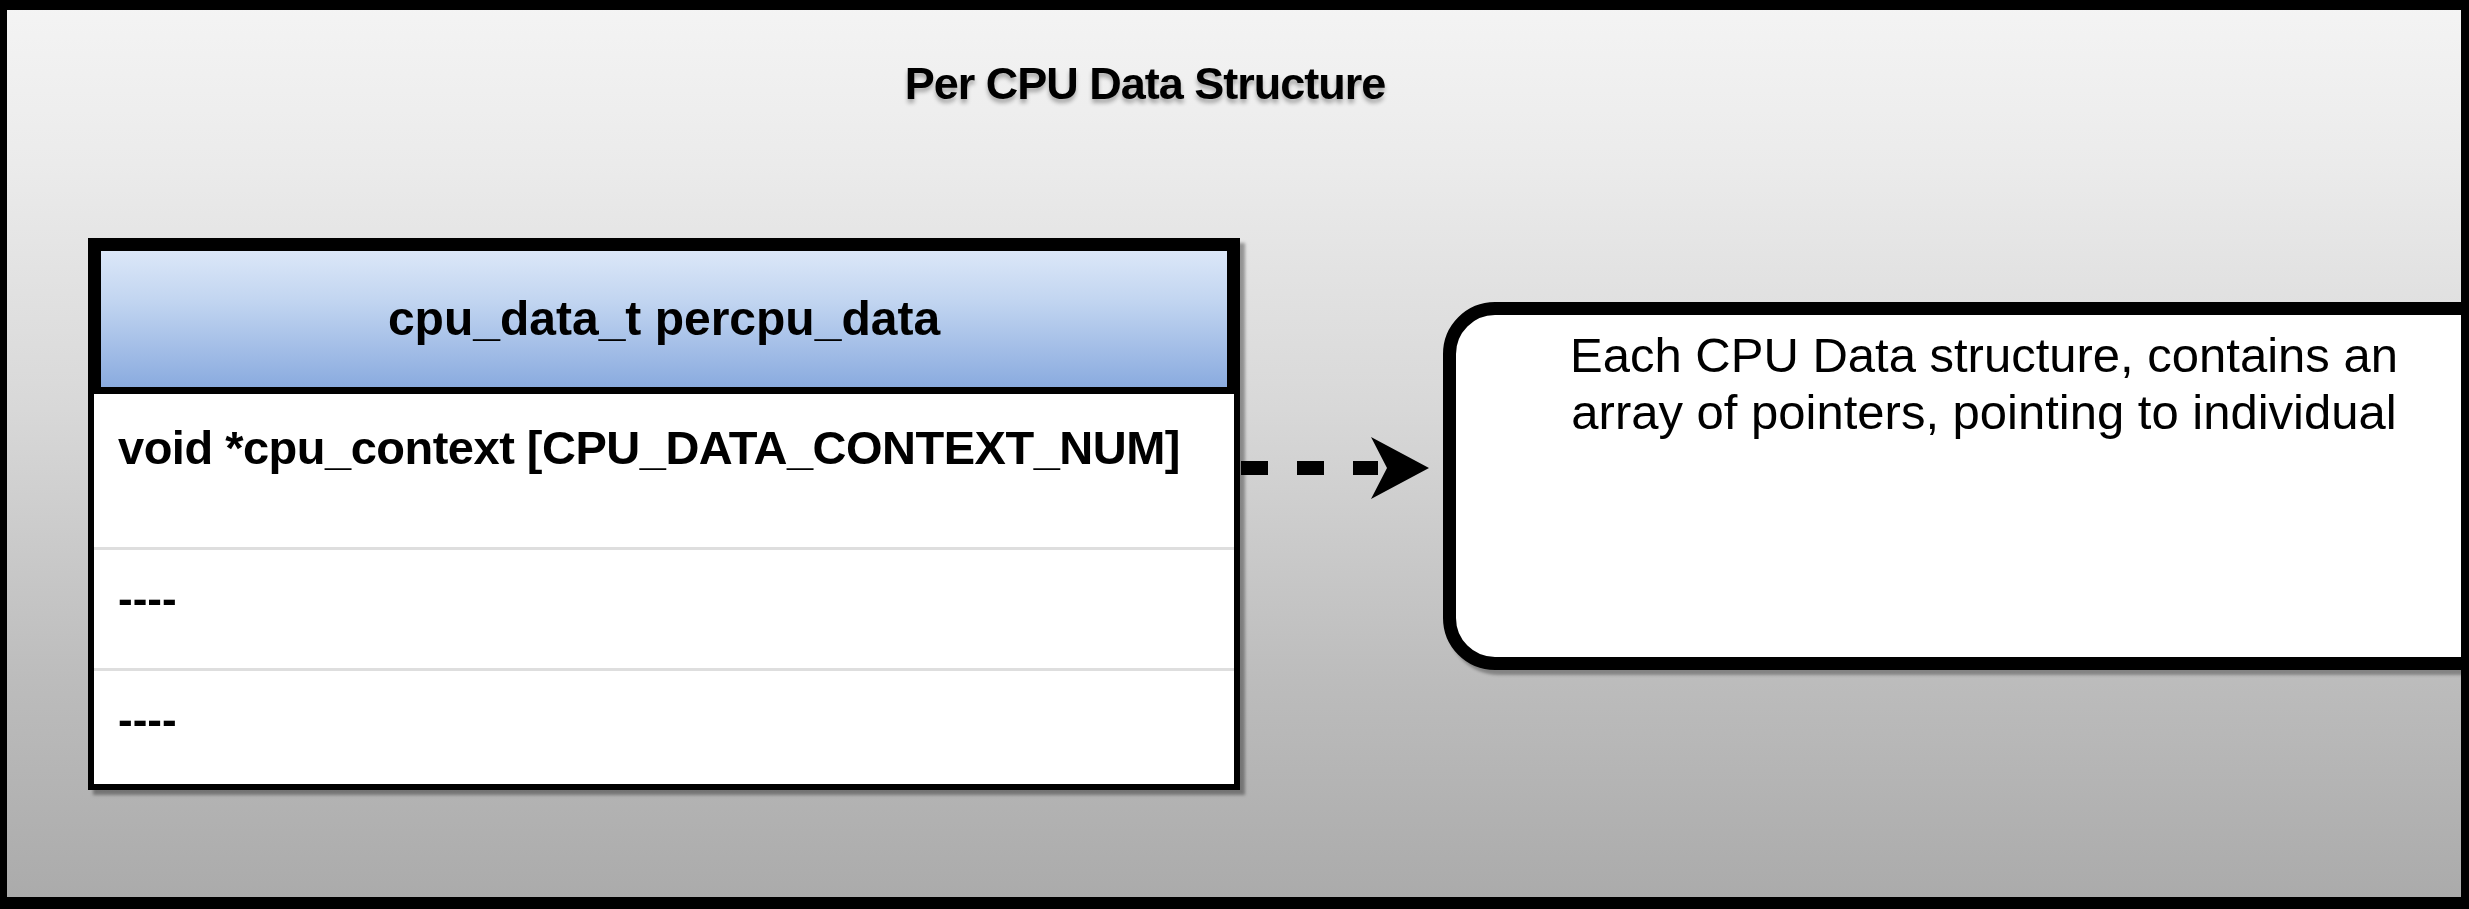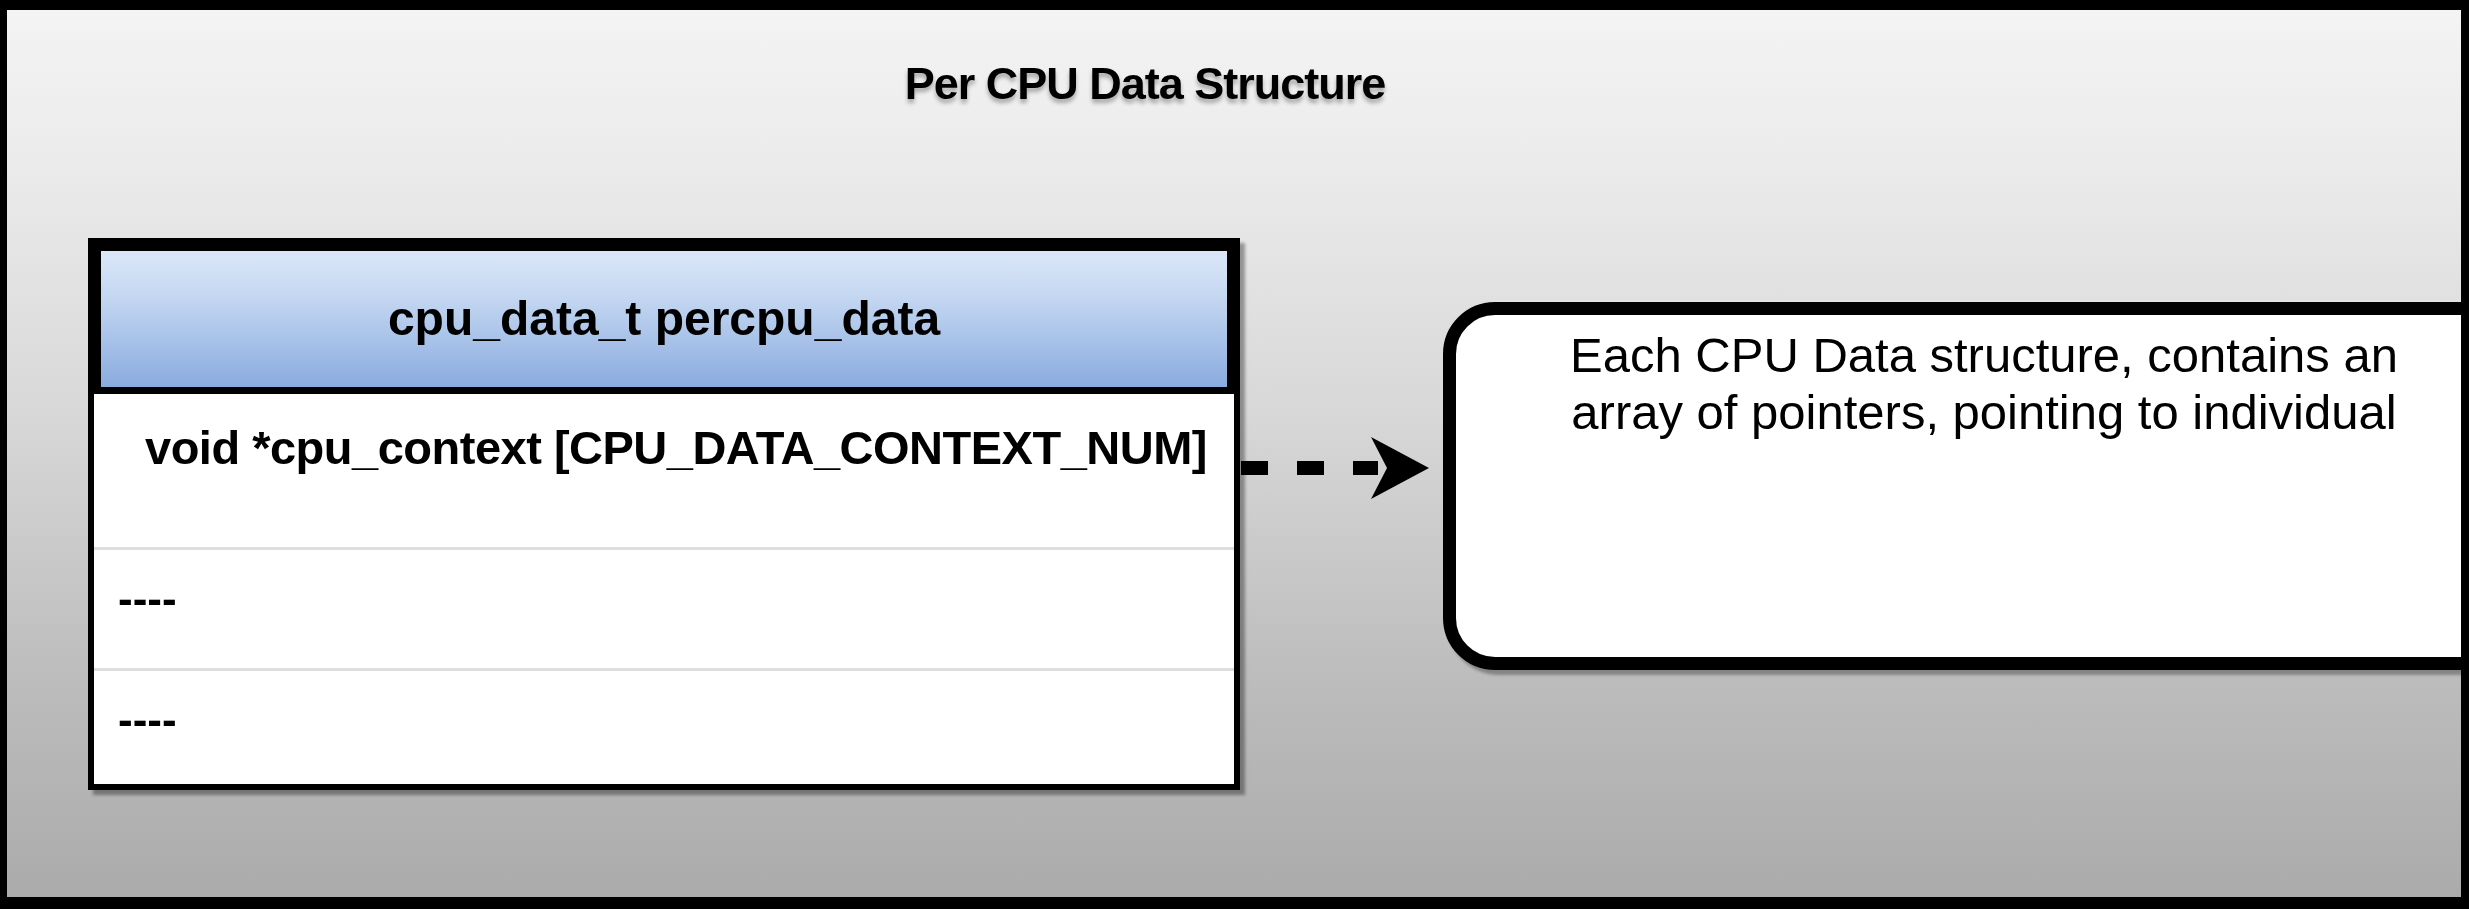--- a/index.html
+++ b/index.html
@@ -72,21 +72,20 @@
     padding-left: 24px;
     font-weight: bold;
     white-space: nowrap;
     overflow: hidden;
   }
   .row-context {
     height: 153px;
     padding-top: 26px;
     font-size: 47px;
     letter-spacing: -0.5px;
-    text-align: center;
   }
   .row-dashes-1 {
     height: 121px;
     border-top: 3px solid #dedede;
     padding-top: 24px;
     font-size: 44px;
   }
   .row-dashes-2 {
     border-top: 3px solid #dedede;
     padding-top: 24px;

